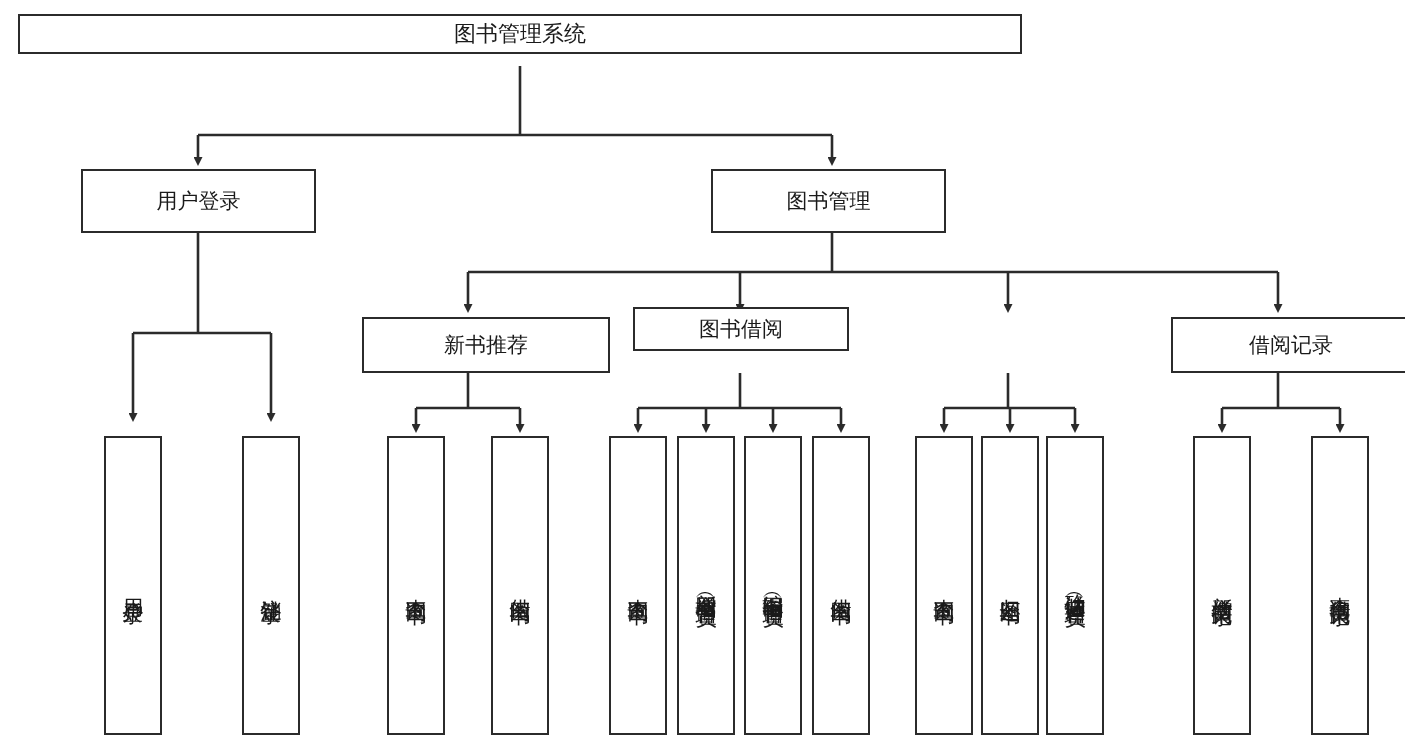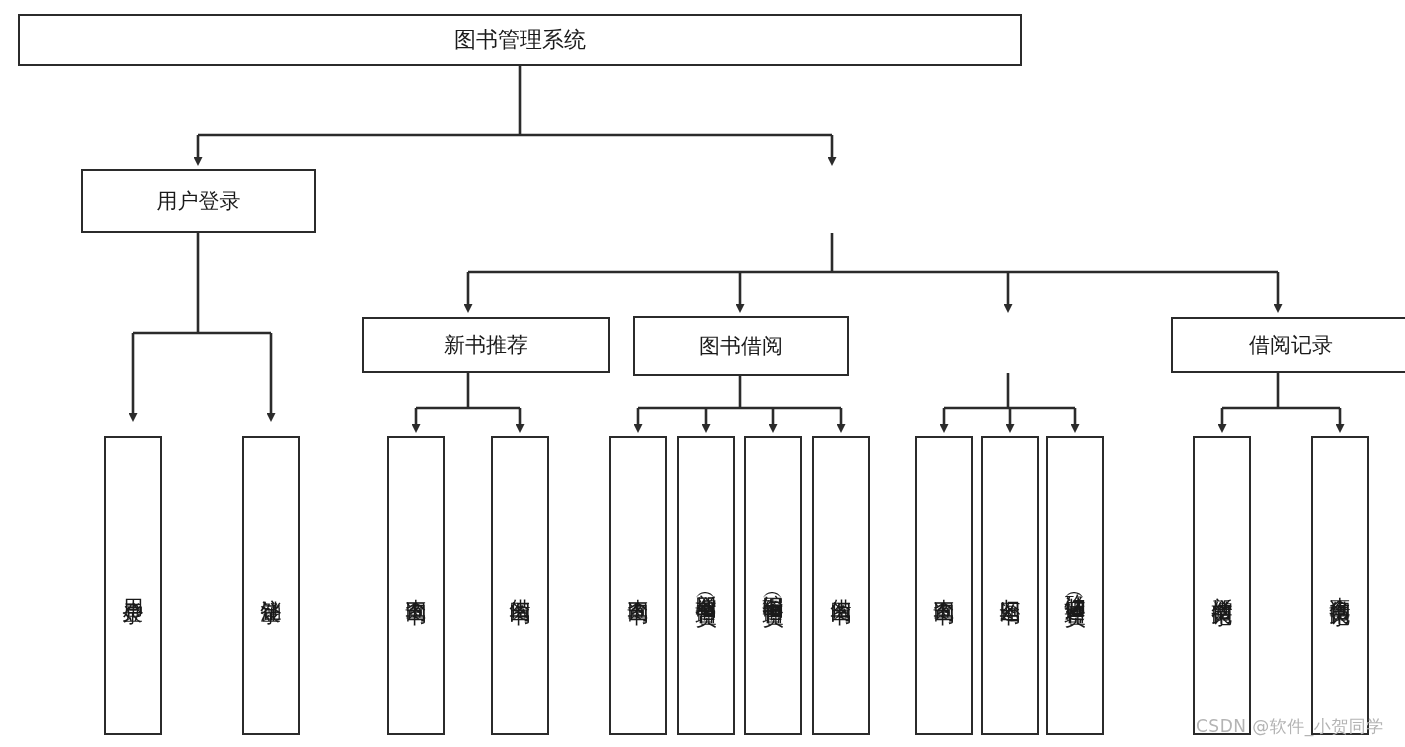--- a/index.html
+++ b/index.html
@@ -116,32 +116,35 @@
       <path d="M1010,408 L1010,425" marker-end="url(#arrow)"></path>
       <path d="M1075,408 L1075,425" marker-end="url(#arrow)"></path>
 
       <path d="M1278,373 L1278,408"></path>
       <path d="M1222,408 L1340,408"></path>
       <path d="M1222,408 L1222,425" marker-end="url(#arrow)"></path>
       <path d="M1340,408 L1340,425" marker-end="url(#arrow)"></path>
     </g>
   </svg>
 
-  <div class="node root horiz" style="left:18px; top:14px; width:1004px; height:52px;">
+  <div class="node root horiz" style="left:18px; top:14px; width:1004px; height:40px;">
     <span class="label">图书管理系统</span>
   </div>
 
   <div class="node horiz" style="left:81px; top:169px; width:235px; height:64px;">
     <span class="label">用户登录</span>
   </div>
+  <div class="node horiz" style="left:711px; top:169px; width:235px; height:64px;">
+    <span class="label">图书管理</span>
+  </div>
 
   <div class="node horiz" style="left:362px; top:317px; width:248px; height:56px;">
     <span class="label">新书推荐</span>
   </div>
-  <div class="node horiz" style="left:633px; top:316px; width:216px; height:60px;">
+  <div class="node horiz" style="left:633px; top:307px; width:216px; height:44px;">
     <span class="label">图书借阅</span>
   </div>
   <div class="node horiz" style="left:1171px; top:317px; width:240px; height:56px;">
     <span class="label">借阅记录</span>
   </div>
 
   <div class="node vert" style="left:104px; top:436px; width:58px; height:299px;">
     <span class="label">用户登录</span>
   </div>
   <div class="node vert" style="left:242px; top:436px; width:58px; height:299px;">
@@ -178,15 +181,14 @@
     <span class="label">确认归还（管理员）</span>
   </div>
 
   <div class="node vert" style="left:1193px; top:436px; width:58px; height:299px;">
     <span class="label">新增借阅记录</span>
   </div>
   <div class="node vert" style="left:1311px; top:436px; width:58px; height:299px;">
     <span class="label">查询借阅记录</span>
   </div>
 
-  <div class="watermark" style="left:1196px; top:715px;">CSDN @软件_小贺同学</div>
 
 </div>
 
 </body></html>

